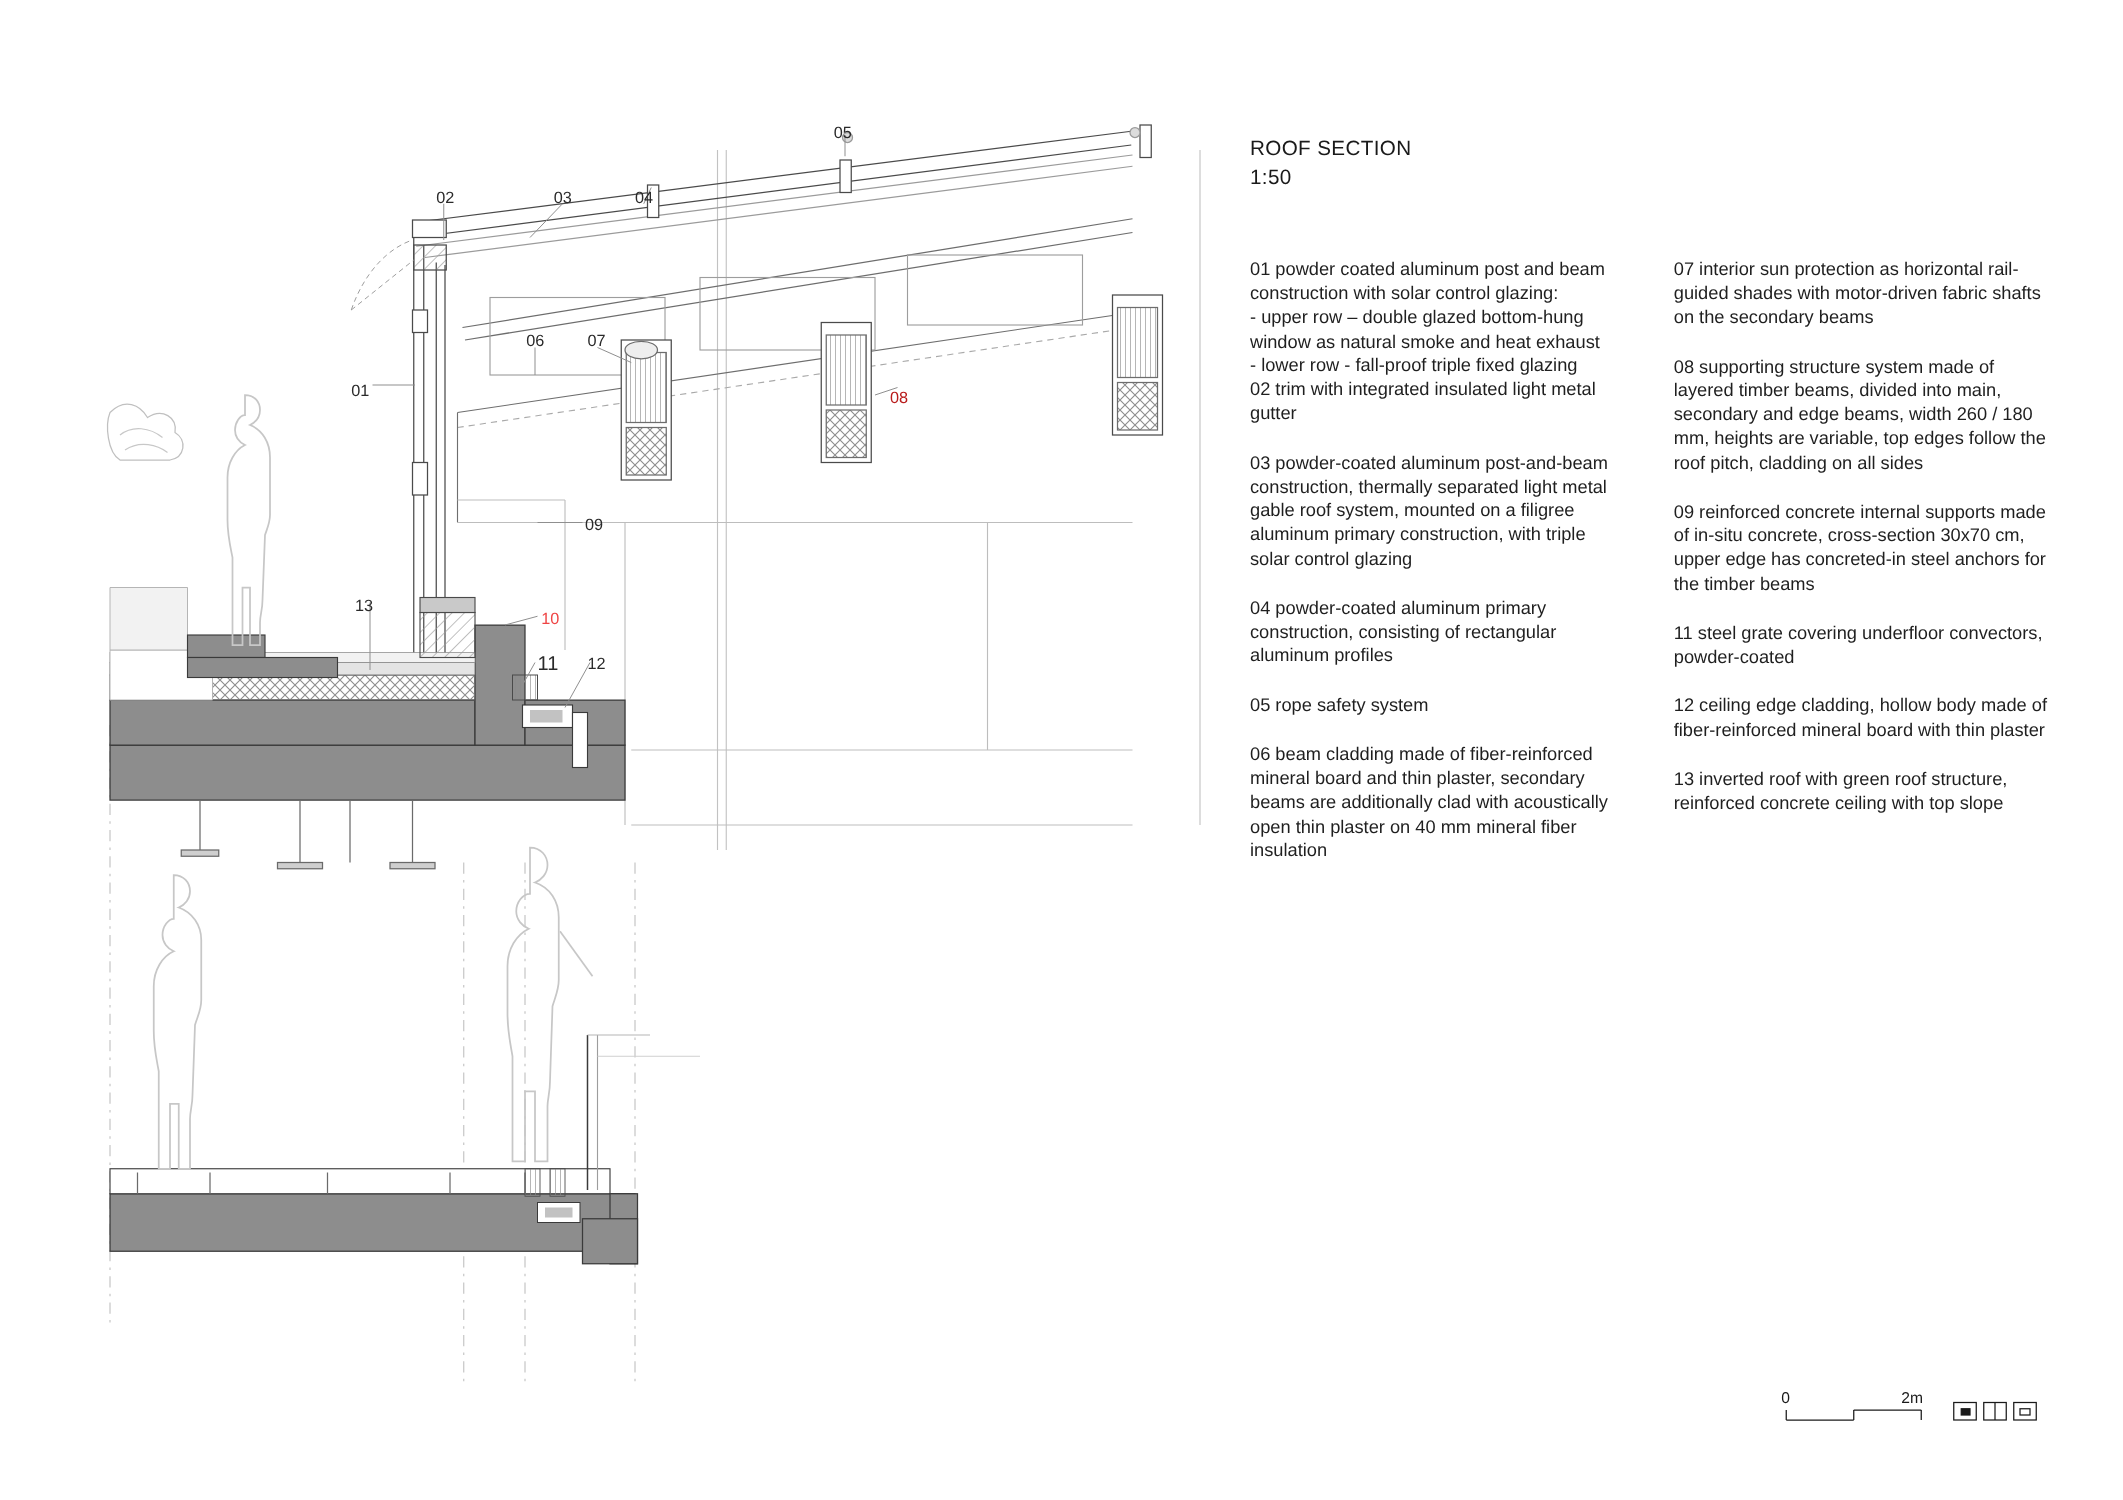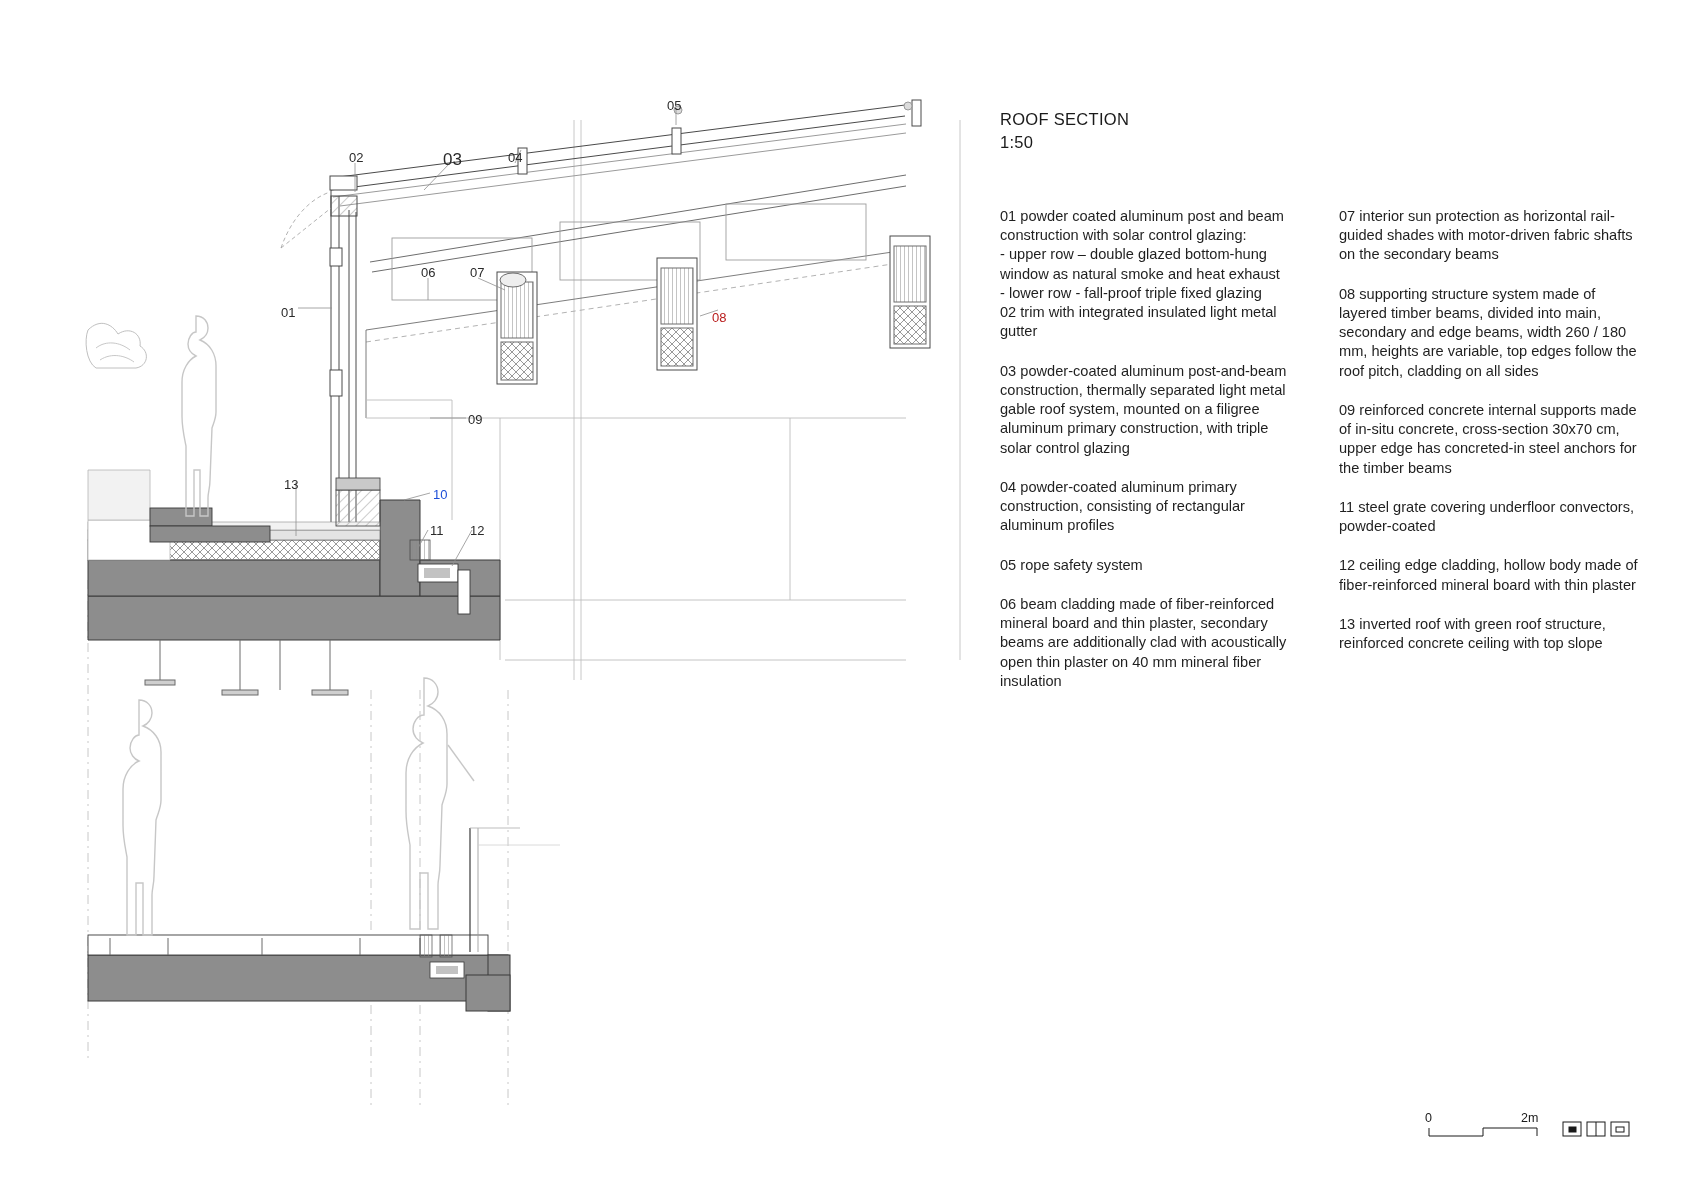--- a/index.html
+++ b/index.html
@@ -228,30 +228,30 @@
           <line x1="430" y1="493" x2="404" y2="500"></line>
           <line x1="428" y1="530" x2="418" y2="548"></line>
           <line x1="472" y1="530" x2="452" y2="566"></line>
         </g>
       </g>
     </svg>
 
     <div id="callout-layer">
         <div style="position: absolute; left: 667px; top: 98px; font-size: 13px; color: rgb(42, 42, 42);">05</div>
         <div style="position: absolute; left: 349px; top: 150px; font-size: 13px; color: rgb(42, 42, 42);">02</div>
-        <div style="position: absolute; left: 443px; top: 150px; font-size: 17px; color: rgb(42, 42, 42);">03</div>
+        <div style="position: absolute; left: 443px; top: 150px; font-size: 13px; color: rgb(42, 42, 42);">03</div>
         <div style="position: absolute; left: 508px; top: 150px; font-size: 13px; color: rgb(42, 42, 42);">04</div>
         <div style="position: absolute; left: 421px; top: 265px; font-size: 13px; color: rgb(42, 42, 42);">06</div>
         <div style="position: absolute; left: 470px; top: 265px; font-size: 13px; color: rgb(42, 42, 42);">07</div>
         <div style="position: absolute; left: 712px; top: 310px; font-size: 13px; color: #b91c1c;">08</div>
         <div style="position: absolute; left: 281px; top: 305px; font-size: 13px; color: rgb(42, 42, 42);">01</div>
         <div style="position: absolute; left: 468px; top: 412px; font-size: 13px; color: rgb(42, 42, 42);">09</div>
         <div style="position: absolute; left: 284px; top: 477px; font-size: 13px; color: rgb(42, 42, 42);">13</div>
-        <div style="position: absolute; left: 433px; top: 487px; font-size: 13px; color: #1d4ed8;">10</div>
-        <div style="position: absolute; left: 430px; top: 523px; font-size: 13px; color: rgb(42, 42, 42);">11</div>
+        <div style="position: absolute; left: 433px; top: 487px; font-size: 13px; color: #ef4444;">10</div>
+        <div style="position: absolute; left: 430px; top: 523px; font-size: 16px; color: rgb(42, 42, 42);">11</div>
         <div style="position: absolute; left: 470px; top: 523px; font-size: 13px; color: rgb(42, 42, 42);">12</div>
       </div>
   </div>
 
   <div class="legend">
     <div class="legend-title">
       <div>ROOF SECTION</div>
       <div>1:50</div>
     </div>
     <div class="legend-cols">

